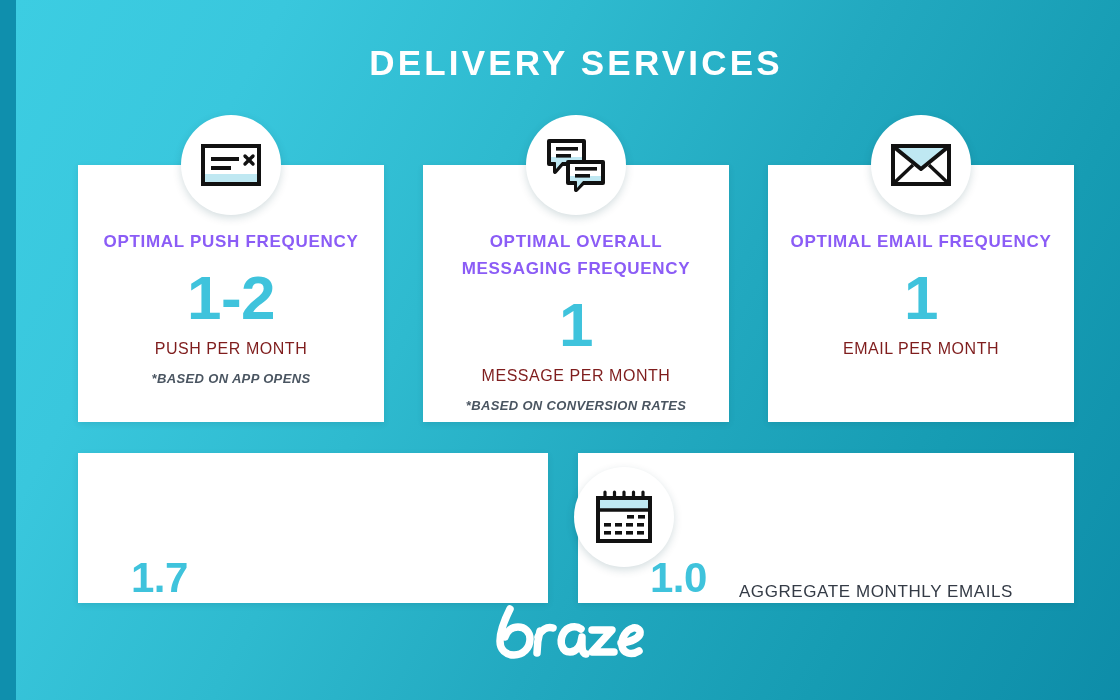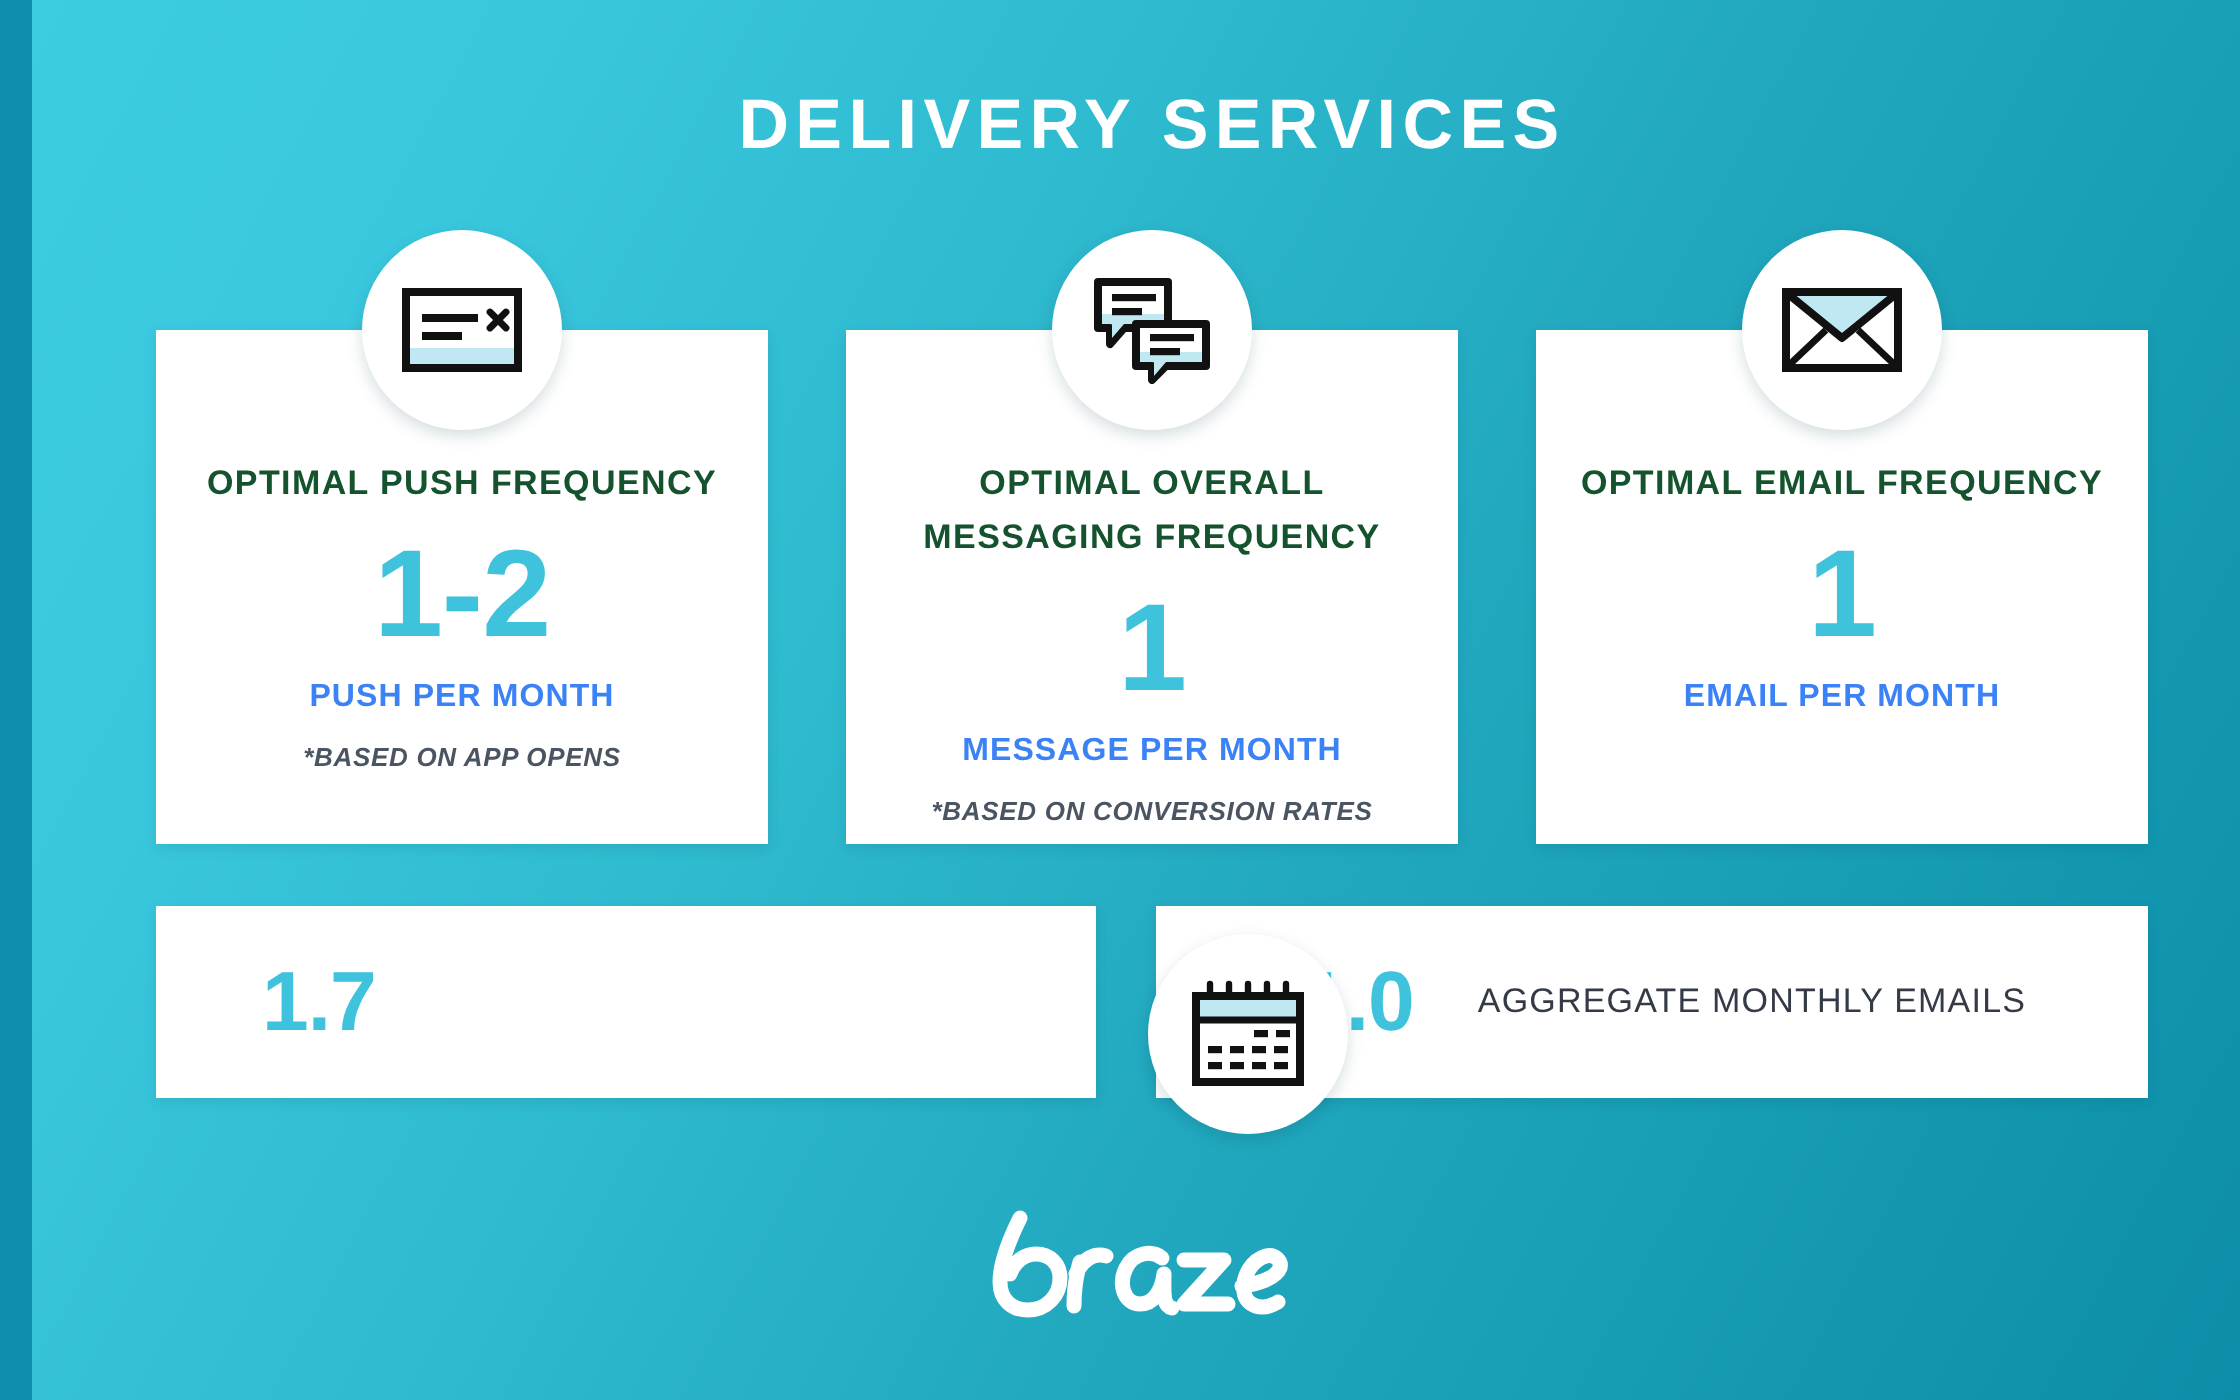--- a/index.html
+++ b/index.html
@@ -68,41 +68,41 @@
     position: absolute;
     left: 0;
     top: 0;
     width: 100%;
     height: 100%;
     padding: 63px 14px 0 14px;
     text-align: center;
   }
 
   .card-heading {
-    color: #14532d;
+    color: #8b5cf6;
     font-size: 17px;
     font-weight: bold;
     letter-spacing: 0.7px;
     line-height: 27px;
     text-transform: uppercase;
   }
 
   .card-number {
     color: #3fc3dc;
     font-size: 62px;
     font-weight: bold;
     letter-spacing: -0.5px;
     line-height: 76px;
     margin-top: 5px;
   }
 
   .card-unit {
-    color: #3b82f6;
+    color: #7f1d1d;
     font-size: 16px;
-    font-weight: bold;
+    font-weight: normal;
     letter-spacing: 0.55px;
     line-height: 20px;
     margin-top: 3px;
     text-transform: uppercase;
   }
 
   .card-note {
     color: #4a5561;
     font-size: 13px;
     font-weight: bold;
@@ -139,25 +139,25 @@
     position: absolute;
     top: 453px;
     left: 62px;
     width: 996px;
     height: 129px;
   }
 
   .bar-panel {
     position: absolute;
     top: 0;
-    height: 96px;
+    height: 150px;
     background: #ffffff;
     box-shadow: 0 2px 6px rgba(8, 60, 74, 0.12);
     display: flex;
-    align-items: center;
+    align-items: flex-end;
   }
 
   .bar-panel.left  { left: 0;     width: 470px; padding-left: 53px; }
   .bar-panel.right { right: 0;    width: 496px; padding-left: 72px; }
 
   .bar-number {
     color: #3fc3dc;
     font-size: 42px;
     font-weight: bold;
     letter-spacing: -0.5px;

